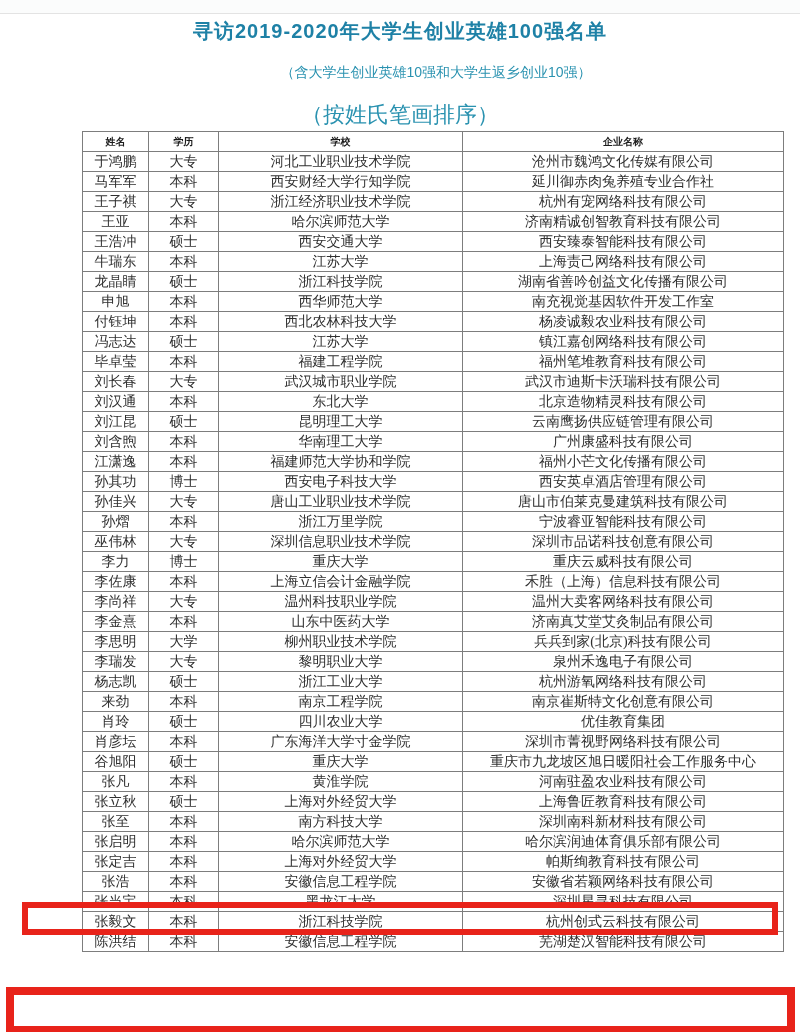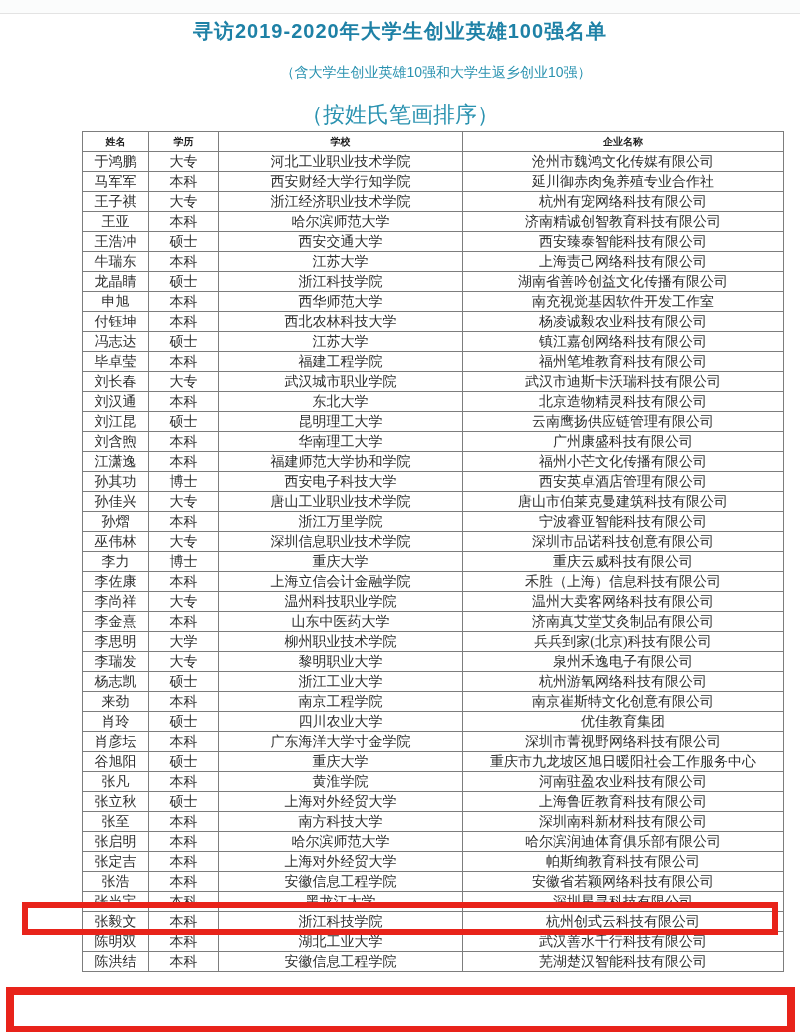--- a/index.html
+++ b/index.html
@@ -317,26 +317,20 @@
           <td>黑龙江大学</td>
           <td>深圳星寻科技有限公司</td>
         </tr>
         <tr>
           <td>张毅文</td>
           <td>本科</td>
           <td>浙江科技学院</td>
           <td>杭州创式云科技有限公司</td>
         </tr>
         <tr>
-          <td>陈明双</td>
-          <td>本科</td>
-          <td>湖北工业大学</td>
-          <td>武汉善水千行科技有限公司</td>
-        </tr>
-        <tr>
           <td>陈洪结</td>
           <td>本科</td>
           <td>安徽信息工程学院</td>
           <td>芜湖楚汉智能科技有限公司</td>
         </tr>
       </tbody>
   </table>
 
   <div class="highlight-box hl-zhanghao"></div>
 

